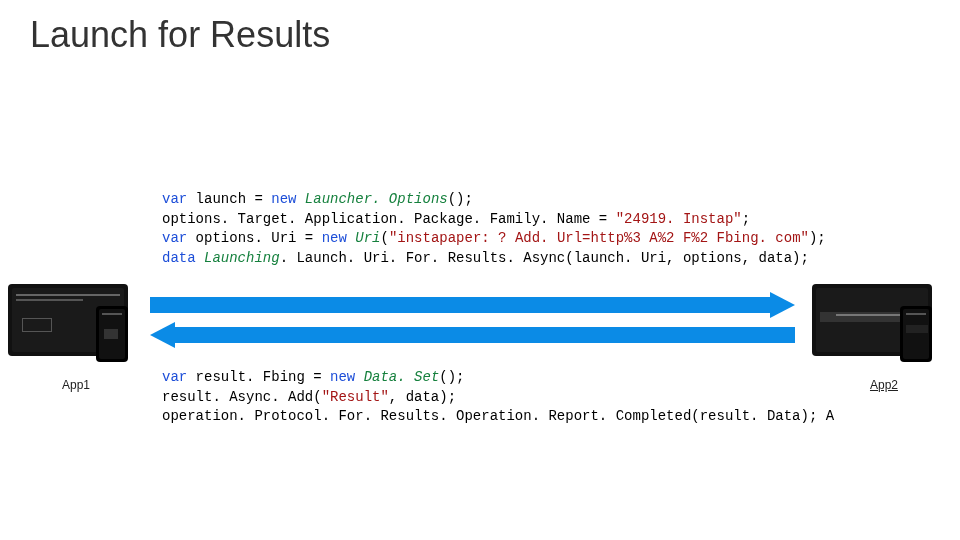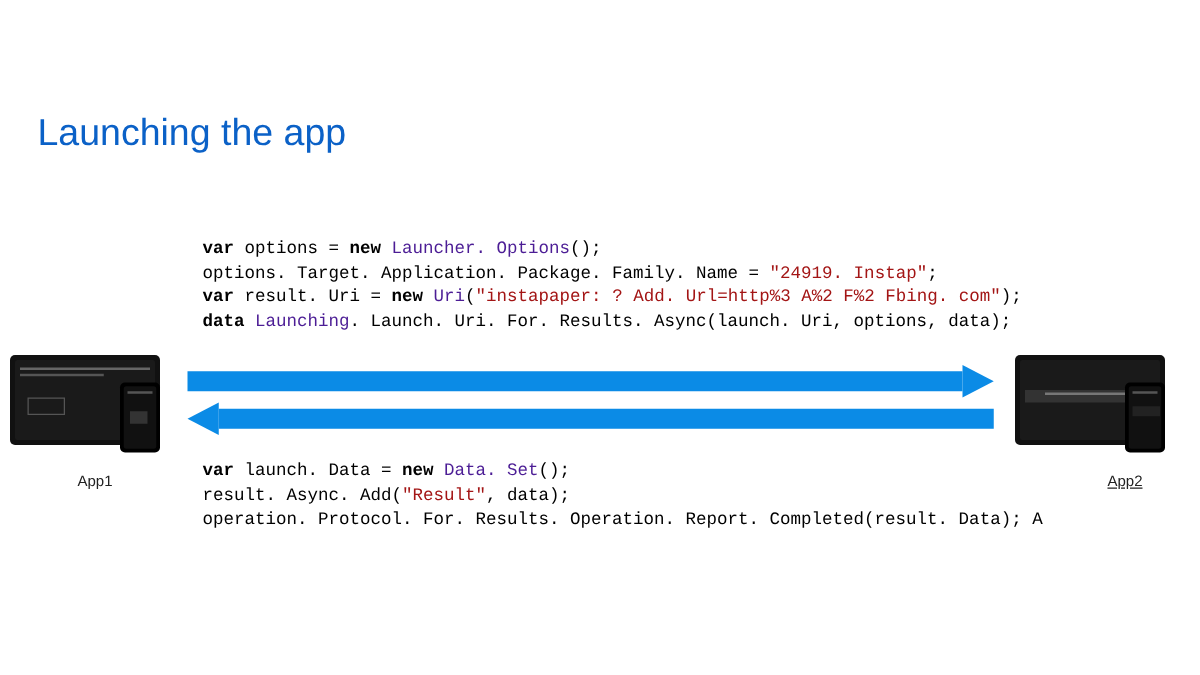--- a/index.html
+++ b/index.html
@@ -4,60 +4,60 @@
 <style>
   * { margin: 0; padding: 0; box-sizing: border-box; }
   html, body { width: 960px; height: 540px; background: #fff; font-family: "Segoe UI", Arial, sans-serif; overflow: hidden; }
   .slide { position: relative; width: 960px; height: 540px; }
   .title { position: absolute; left: 30px; top: 14px; font-size: 36px; font-weight: 300; color: #333; }
   .subtitle { position: absolute; left: 30px; top: 90px; font-size: 30px; font-weight: 300; color: #0b61c7; }
   
   .code-block { position: absolute; font-family: Consolas, "Courier New", monospace; font-size: 14px; line-height: 1.4; color: #000; white-space: pre; }
   .code-top { left: 162px; top: 190px; }
   .code-bottom { left: 162px; top: 368px; }
-  .kw { color: #000000; font-weight: bold; }
-  .type { color: #4c1d95; }
+  .kw { color: #1d4ed8; }
+  .type { color: #15803d; font-style: italic; }
   .str { color: #a31515; }
   
   .app1 { position: absolute; left: 8px; top: 284px; }
   .app2 { position: absolute; right: 8px; top: 284px; }
   .device-group { position: relative; width: 140px; height: 80px; }
   .tablet { position: absolute; left: 0; top: 0; width: 120px; height: 72px; background: #111; border-radius: 4px; padding: 4px; }
   .tablet-screen { width: 100%; height: 100%; background: #1a1a1a; border-radius: 2px; position: relative; overflow: hidden; }
   .tablet-screen .bar1 { position: absolute; top: 6px; left: 4px; right: 4px; height: 2px; background: #666; }
   .tablet-screen .bar2 { position: absolute; top: 11px; left: 4px; width: 60%; height: 2px; background: #555; }
   .tablet-screen .box { position: absolute; top: 30px; left: 10px; width: 30px; height: 14px; border: 1px solid #555; }
   .app2 .tablet-screen .bar1 { top: 24px; background: #333; height: 10px; }
   .app2 .tablet-screen .bar2 { top: 26px; left: 20px; width: 70px; height: 2px; background: #777; }
   .phone { position: absolute; left: 88px; top: 22px; width: 32px; height: 56px; background: #000; border-radius: 4px; padding: 3px; }
   .phone-screen { width: 100%; height: 100%; background: #111; border-radius: 2px; position: relative; }
   .phone-screen .line { position: absolute; top: 4px; left: 3px; right: 3px; height: 2px; background: #555; }
   .phone-screen .blk { position: absolute; top: 20px; left: 5px; width: 14px; height: 10px; background: #333; }
   .app2 .phone-screen .blk { top: 16px; left: 3px; width: 22px; height: 8px; background: #222; }
 
   .app-label { position: absolute; font-size: 12px; color: #222; }
   .app1-label { left: 62px; top: 378px; }
-  .app2-label { right: 46px; text-align: center; top: 378px; text-decoration: underline; }
+  .app2-label { right: 62px; text-align: center; top: 378px; text-decoration: underline; }
 
   .arrow-right { position: absolute; left: 150px; top: 292px; width: 645px; height: 26px; }
   .arrow-left { position: absolute; left: 150px; top: 322px; width: 645px; height: 26px; }
   .arrow-body-r { position: absolute; left: 0; top: 5px; width: 620px; height: 16px; background: #0b8be6; }
   .arrow-head-r { position: absolute; left: 620px; top: 0; width: 0; height: 0; border-top: 13px solid transparent; border-bottom: 13px solid transparent; border-left: 25px solid #0b8be6; }
   .arrow-body-l { position: absolute; right: 0; top: 5px; width: 620px; height: 16px; background: #0b8be6; }
   .arrow-head-l { position: absolute; right: 620px; top: 0; width: 0; height: 0; border-top: 13px solid transparent; border-bottom: 13px solid transparent; border-right: 25px solid #0b8be6; }
 </style>
 </head>
 <body>
 
 <div class="slide">
-  <div class="subtitle">Launching the app</div>
+  <div class="title">Launch for Results</div>
 
-  <div class="code-block code-top"><span class="kw">var</span><span> options = </span><span class="kw">new</span><span class="type"> Launcher. Options</span><span>();</span>
+  <div class="code-block code-top"><span class="kw">var</span><span> launch = </span><span class="kw">new</span><span class="type"> Launcher. Options</span><span>();</span>
 <span>options. Target. Application. Package. Family. Name = </span><span class="str">"24919. Instap"</span><span>;</span>
-<span class="kw">var</span><span> result. Uri = </span><span class="kw">new</span><span class="type"> Uri</span><span>(</span><span class="str">"instapaper: ? Add. Url=http%3 A%2 F%2 Fbing. com"</span><span>);</span>
+<span class="kw">var</span><span> options. Uri = </span><span class="kw">new</span><span class="type"> Uri</span><span>(</span><span class="str">"instapaper: ? Add. Url=http%3 A%2 F%2 Fbing. com"</span><span>);</span>
 <span class="kw">data</span><span class="type"> Launching</span><span>. Launch. Uri. For. Results. Async(launch. Uri, options, data);</span></div>
 
   <div class="app1">
     <div class="device-group">
       <div class="tablet">
           <div class="tablet-screen">
             <div class="bar1"></div>
             <div class="bar2"></div>
             <div class="box"></div>
           </div>
@@ -92,16 +92,16 @@
 
   <div class="arrow-right">
     <div class="arrow-body-r"></div>
       <div class="arrow-head-r"></div>
   </div>
   <div class="arrow-left">
     <div class="arrow-body-l"></div>
       <div class="arrow-head-l"></div>
   </div>
 
-  <div class="code-block code-bottom"><span class="kw">var</span><span> launch. Data = </span><span class="kw">new</span><span class="type"> Data. Set</span><span>();</span>
+  <div class="code-block code-bottom"><span class="kw">var</span><span> result. Fbing = </span><span class="kw">new</span><span class="type"> Data. Set</span><span>();</span>
 <span>result. Async. Add(</span><span class="str">"Result"</span><span>, data);</span>
 <span>operation. Protocol. For. Results. Operation. Report. Completed(result. Data); A</span></div>
 </div>
 
 </body></html>

